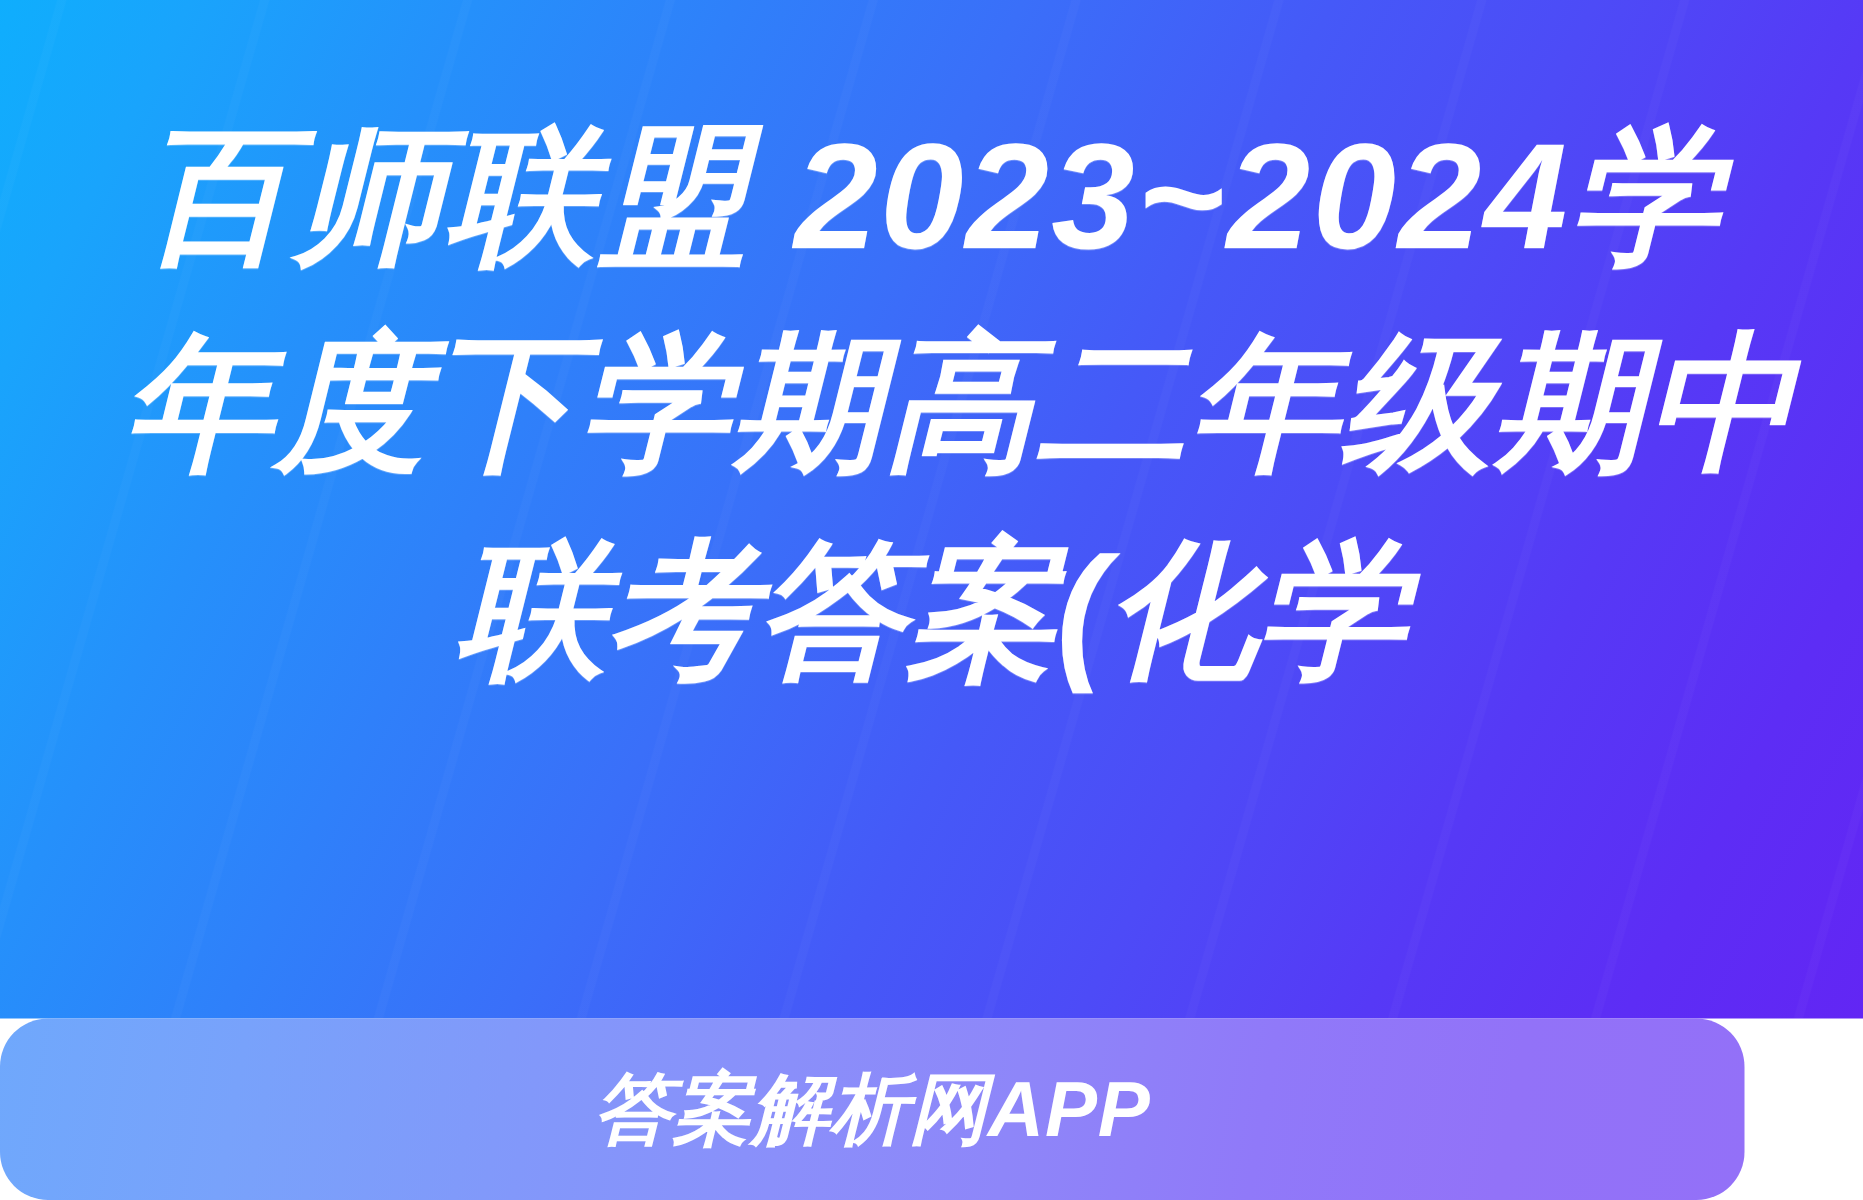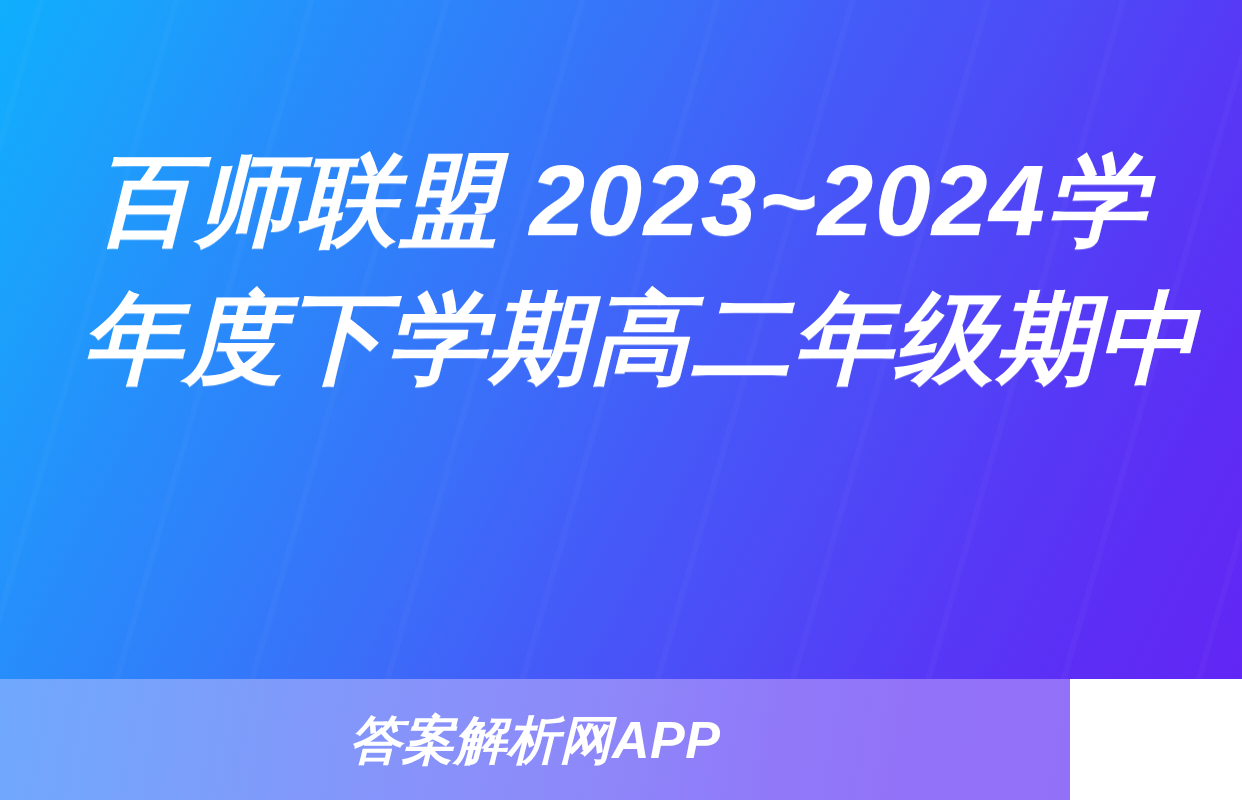--- a/index.html
+++ b/index.html
@@ -87,36 +87,37 @@
   .title-line.wide {
     width: 1078px;
     letter-spacing: 1.5px;
   }
 
   
   .footer-band {
     position: absolute;
     left: 0;
     top: 679px;
-    width: 1070px;
+    width: 1163px;
     height: 121px;
     background:
       linear-gradient(100deg,
         #6FA8FC 0%,
         #78A2FB 14%,
         #8199FA 29%,
         #8A8FFA 45%,
         #8E86F9 58%,
         #9079F9 72%,
         #9272F8 86%,
         #9370F8 100%);
     display: flex;
     align-items: center;
     justify-content: center;
     overflow: hidden;
+    border-radius: 32px;
   }
 
   .watermark {
     color: #ffffff;
     font-weight: 700;
     font-style: italic;
     font-size: 52px;
     line-height: 56px;
     letter-spacing: 0.5px;
     white-space: nowrap;
@@ -126,19 +127,20 @@
 </head>
 <body>
 
 <div class="poster">
 
   <div class="hero"></div>
 
   <div class="title-block">
     <div class="title-line wide">百师联盟 2023~2024学</div>
     <div class="title-line wide">年度下学期高二年级期中</div>
+    <div class="title-line">联考答案(化学</div>
   </div>
 
   <div class="footer-band">
     <div class="watermark">答案解析网APP</div>
   </div>
 
 </div>
 
 </body></html>

